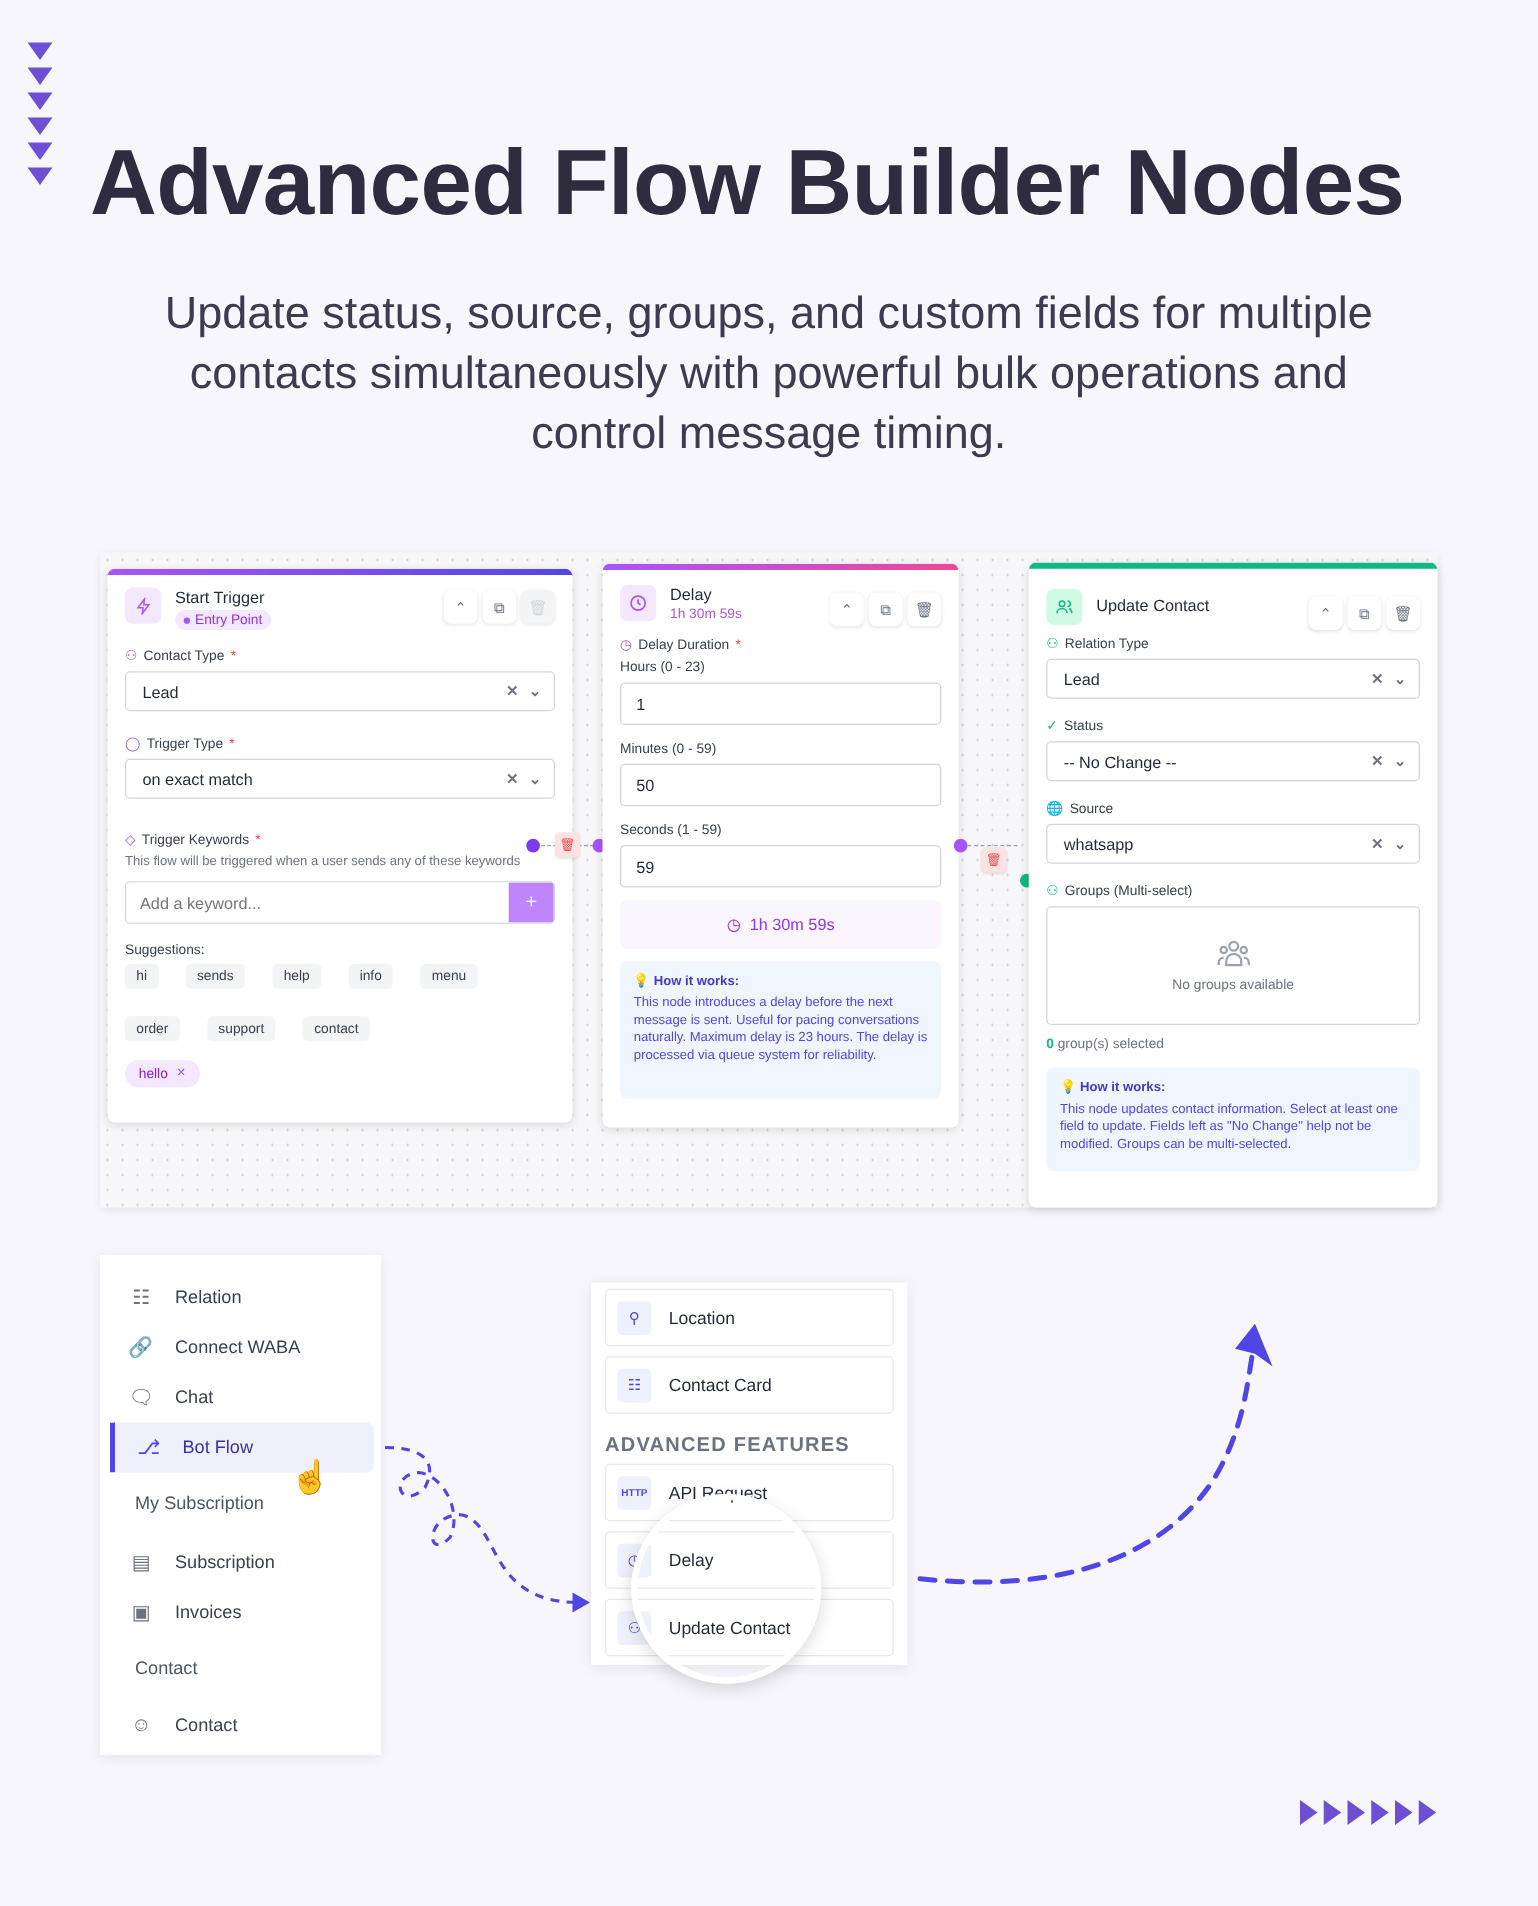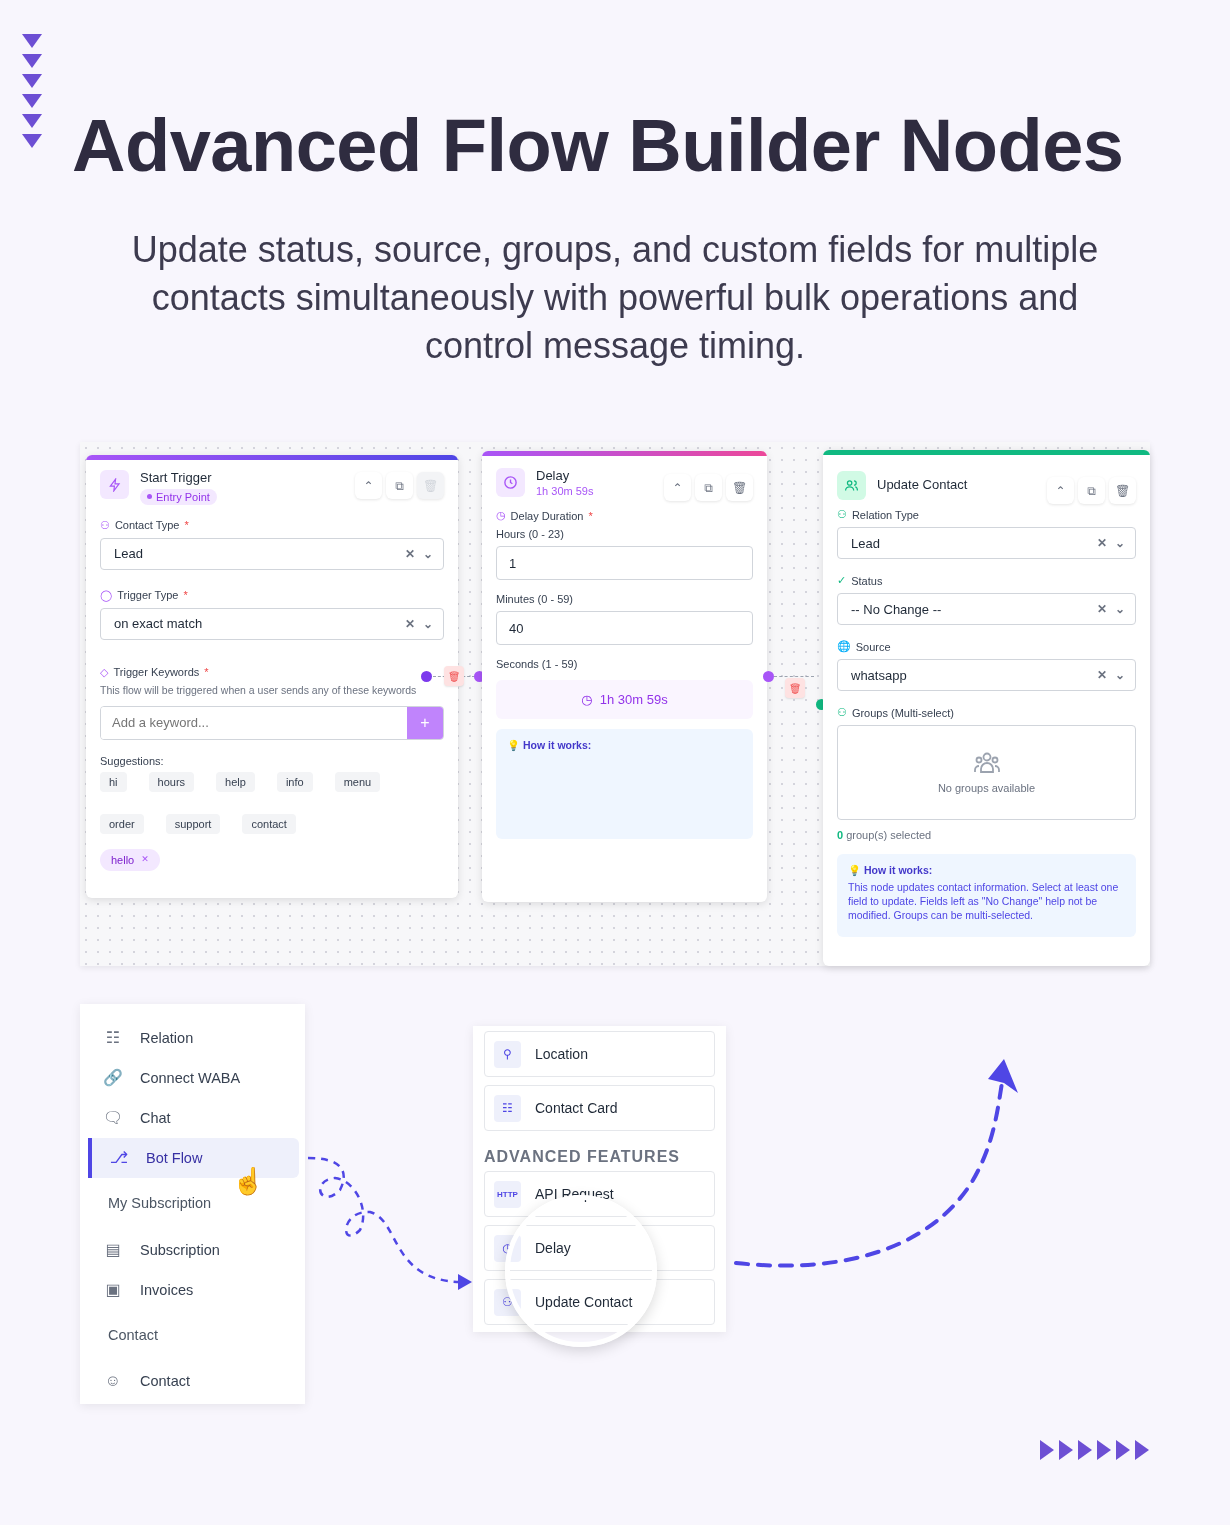--- a/index.html
+++ b/index.html
@@ -115,21 +115,21 @@
       <span class="req">*</span>
     </div>
     <div style="margin:4px 14px 0 14px;font-size:10.5px;color:#6b7280;line-height:14px">This flow will be triggered when a user sends any of these keywords</div>
     <div style="margin:9px 14px 0 14px;height:34px;display:flex;border:1px solid #d1d5db;border-radius:4px;overflow:hidden">
       <input style="flex: 1 1 0%; border: none; outline: none; padding: 12px 11px; font-size: 13px; font-family: inherit; color: rgb(55, 65, 81);" placeholder="Add a keyword...">
       <div style="width:36px;background:#c084fc;color:#fff;display:flex;align-items:center;justify-content:center;font-size:16px">+</div>
     </div>
     <div style="margin:15px 14px 0 14px;font-size:11px;color:#374151">Suggestions:</div>
     <div style="margin:5px 14px 0 14px;display:flex;flex-wrap:wrap;gap:22px;width:300px">
       <span class="chip">hi</span>
-      <span class="chip">hours</span>
+      <span class="chip">sends</span>
       <span class="chip">help</span>
       <span class="chip">info</span>
       <span class="chip">menu</span>
       <span class="chip">order</span>
       <span class="chip">support</span>
       <span class="chip">contact</span>
     </div>
     <div style="margin:15px 14px 0 14px;display:inline-flex;align-items:flex-start;gap:7px;background:#f3e8ff;color:#7e22ce;font-size:11px;border-radius:12px;padding:5px 11px">
       <span>hello</span>
       <span style="color:#a855f7;font-size:9px">✕</span>
@@ -161,28 +161,30 @@
       </div>
     </div>
     <div class="flabel" style="margin-top:12px">
       <span class="ficon" style="color:#a855f7">◷</span>
       <span>Delay Duration</span>
       <span class="req">*</span>
     </div>
     <div style="margin:6px 14px 0 14px;font-size:11px;color:#374151">Hours (0 - 23)</div>
     <div class="input">1</div>
     <div style="margin:13px 14px 0 14px;font-size:11px;color:#374151">Minutes (0 - 59)</div>
-    <div class="input">40</div>
+    <div class="input">50</div>
     <div style="margin:13px 14px 0 14px;font-size:11px;color:#374151">Seconds (1 - 59)</div>
+    <div class="input">59</div>
     <div style="margin:10px 14px 0 14px;height:39px;background:#faf5ff;border-radius:6px;display:flex;align-items:center;justify-content:center;gap:7px;color:#9333ea;font-size:13px">
       <span>◷</span>
       <span>1h 30m 59s</span>
     </div>
     <div class="howto" style="margin:10px 14px 0 14px;background:#eff6ff;height:110px">
       <div class="ht"><span style="color:#f59e0b">💡</span> <span>How it works:</span></div>
+      <div>This node introduces a delay before the next message is sent. Useful for pacing conversations naturally. Maximum delay is 23 hours. The delay is processed via queue system for reliability.</div>
     </div>
   </div>
 
   <div class="handle" style="left:683px;top:229px;background:#a855f7"></div>
   <div class="abs" style="left:694px;top:234px;width:40px;height:30px;border-top:1px dashed #9ca3af"></div>
   <div class="edel" style="left:705px;top:236px">🗑</div>
   <div class="handle" style="left:736px;top:257px;background:#10b981"></div>
 
   <div class="node" style="left:743px;top:8px;width:327px;height:516px">
     <div class="bar" style="background:#10b981"></div>

